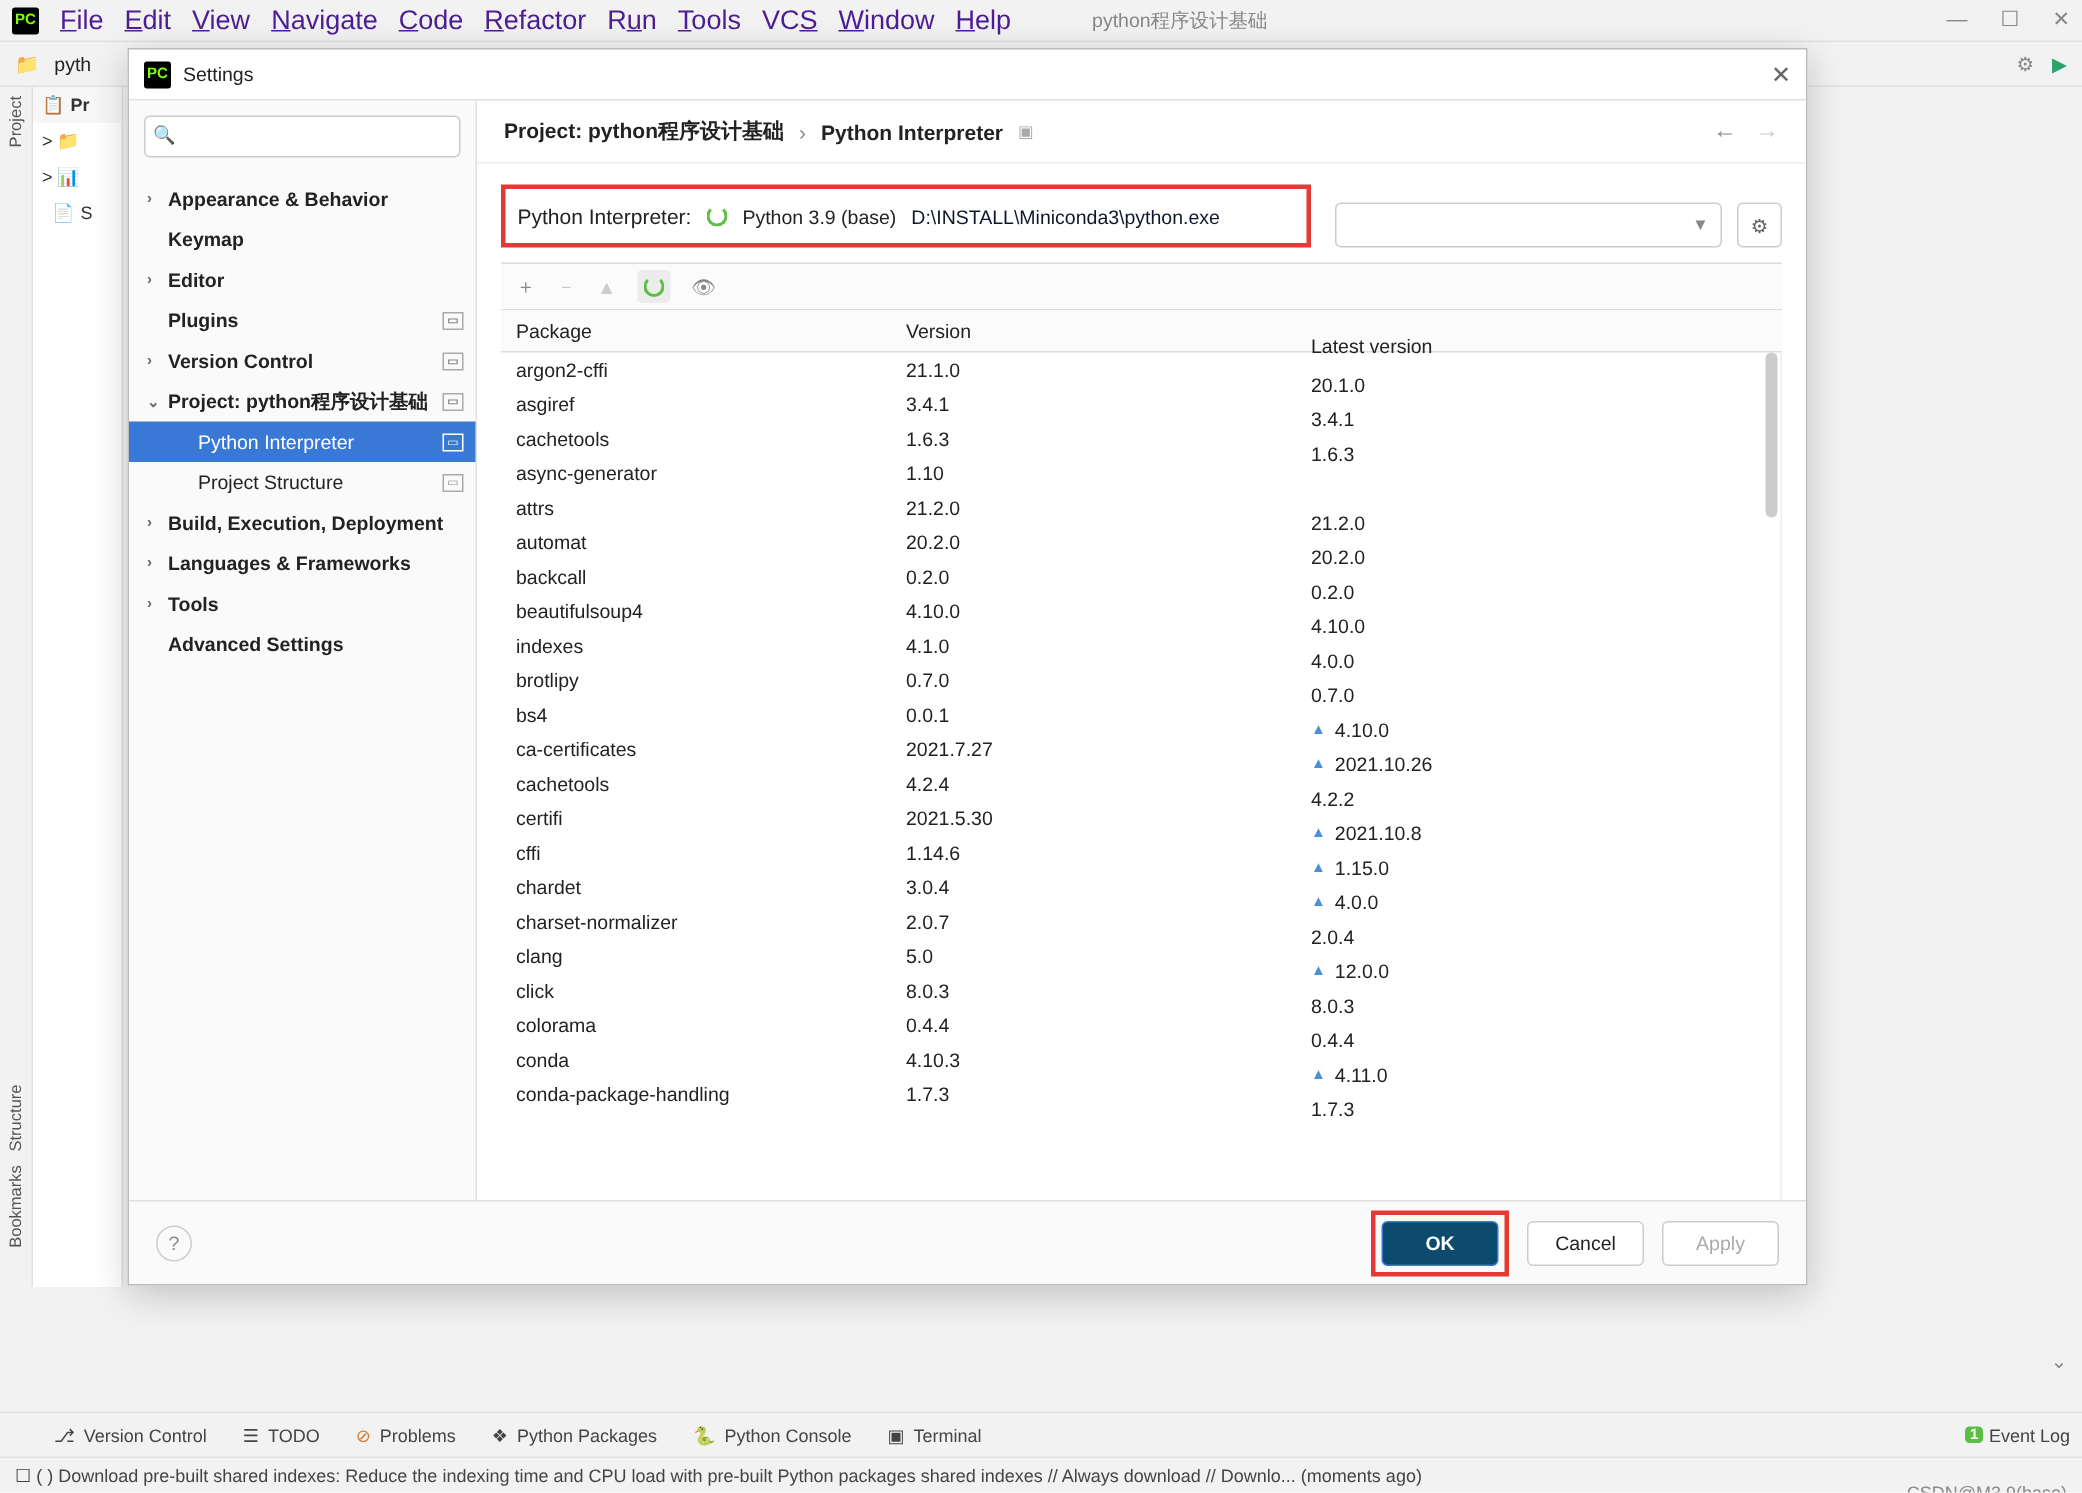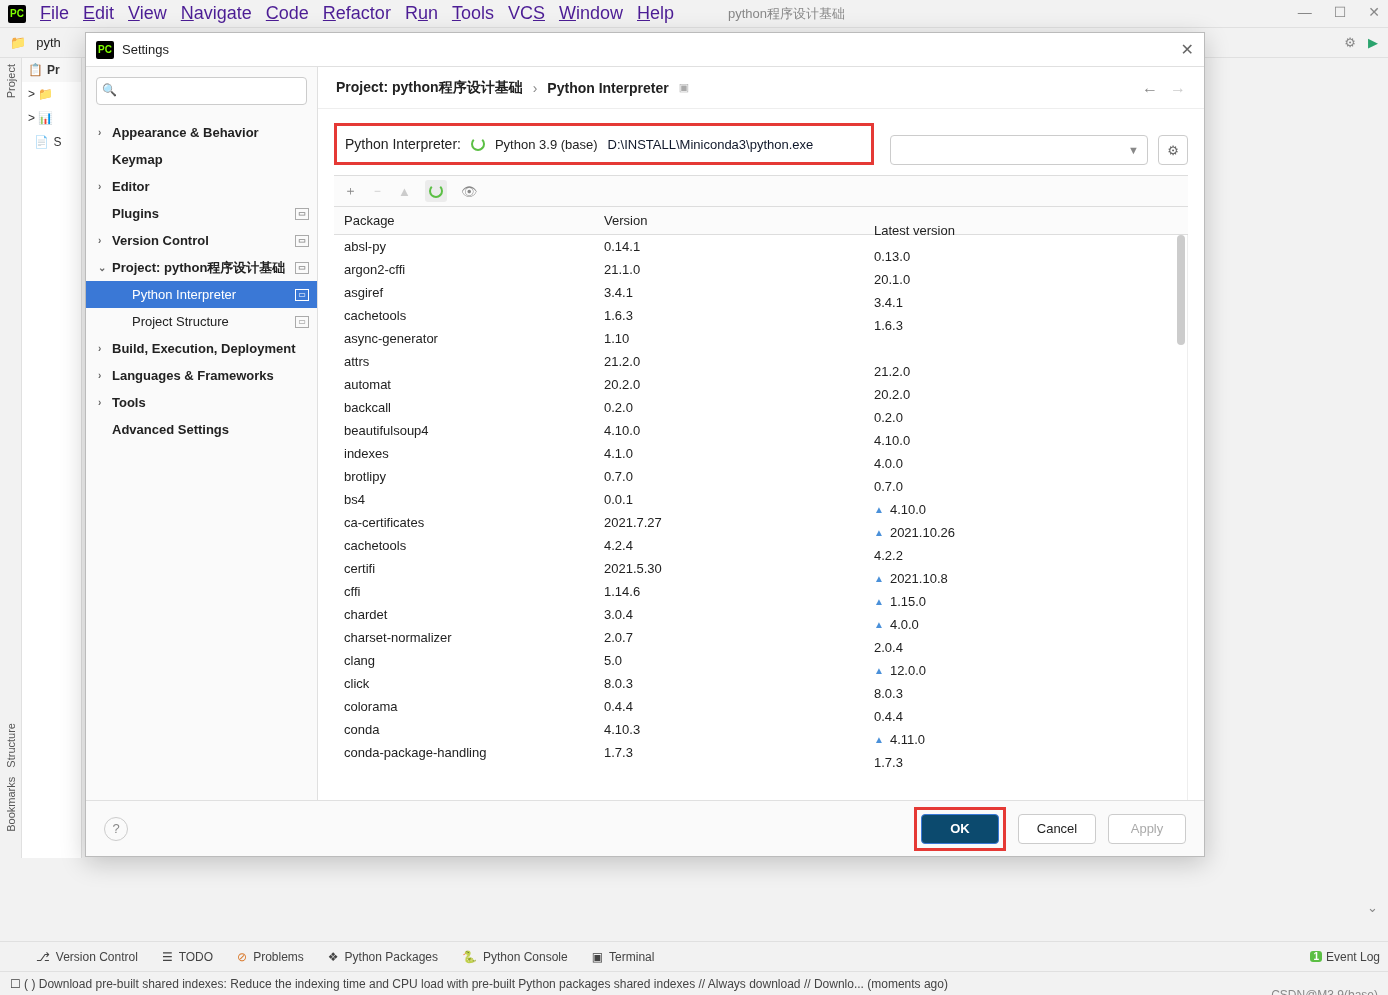--- a/index.html
+++ b/index.html
@@ -255,27 +255,20 @@
       <div class="pkg-header">
         <div class="col-pkg">Package</div>
         <div class="col-ver">Version</div>
         <div class="col-lat">Latest version</div>
       </div>
 
       <div class="pkg-scroll" id="pkg-scroll">
         <div class="scrollbar-indicator">
             <div class="scroll-thumb"></div>
           </div>
-      <div class="pkg-row">
-            <div class="col-pkg">absl-py</div>
-            <div class="col-ver">0.14.1</div>
-            <div class="col-lat">
-              <span>0.13.0</span>
-            </div>
-          </div>
           <div class="pkg-row">
             <div class="col-pkg">argon2-cffi</div>
             <div class="col-ver">21.1.0</div>
             <div class="col-lat">
               <span>20.1.0</span>
             </div>
           </div>
           <div class="pkg-row">
             <div class="col-pkg">asgiref</div>
             <div class="col-ver">3.4.1</div>

